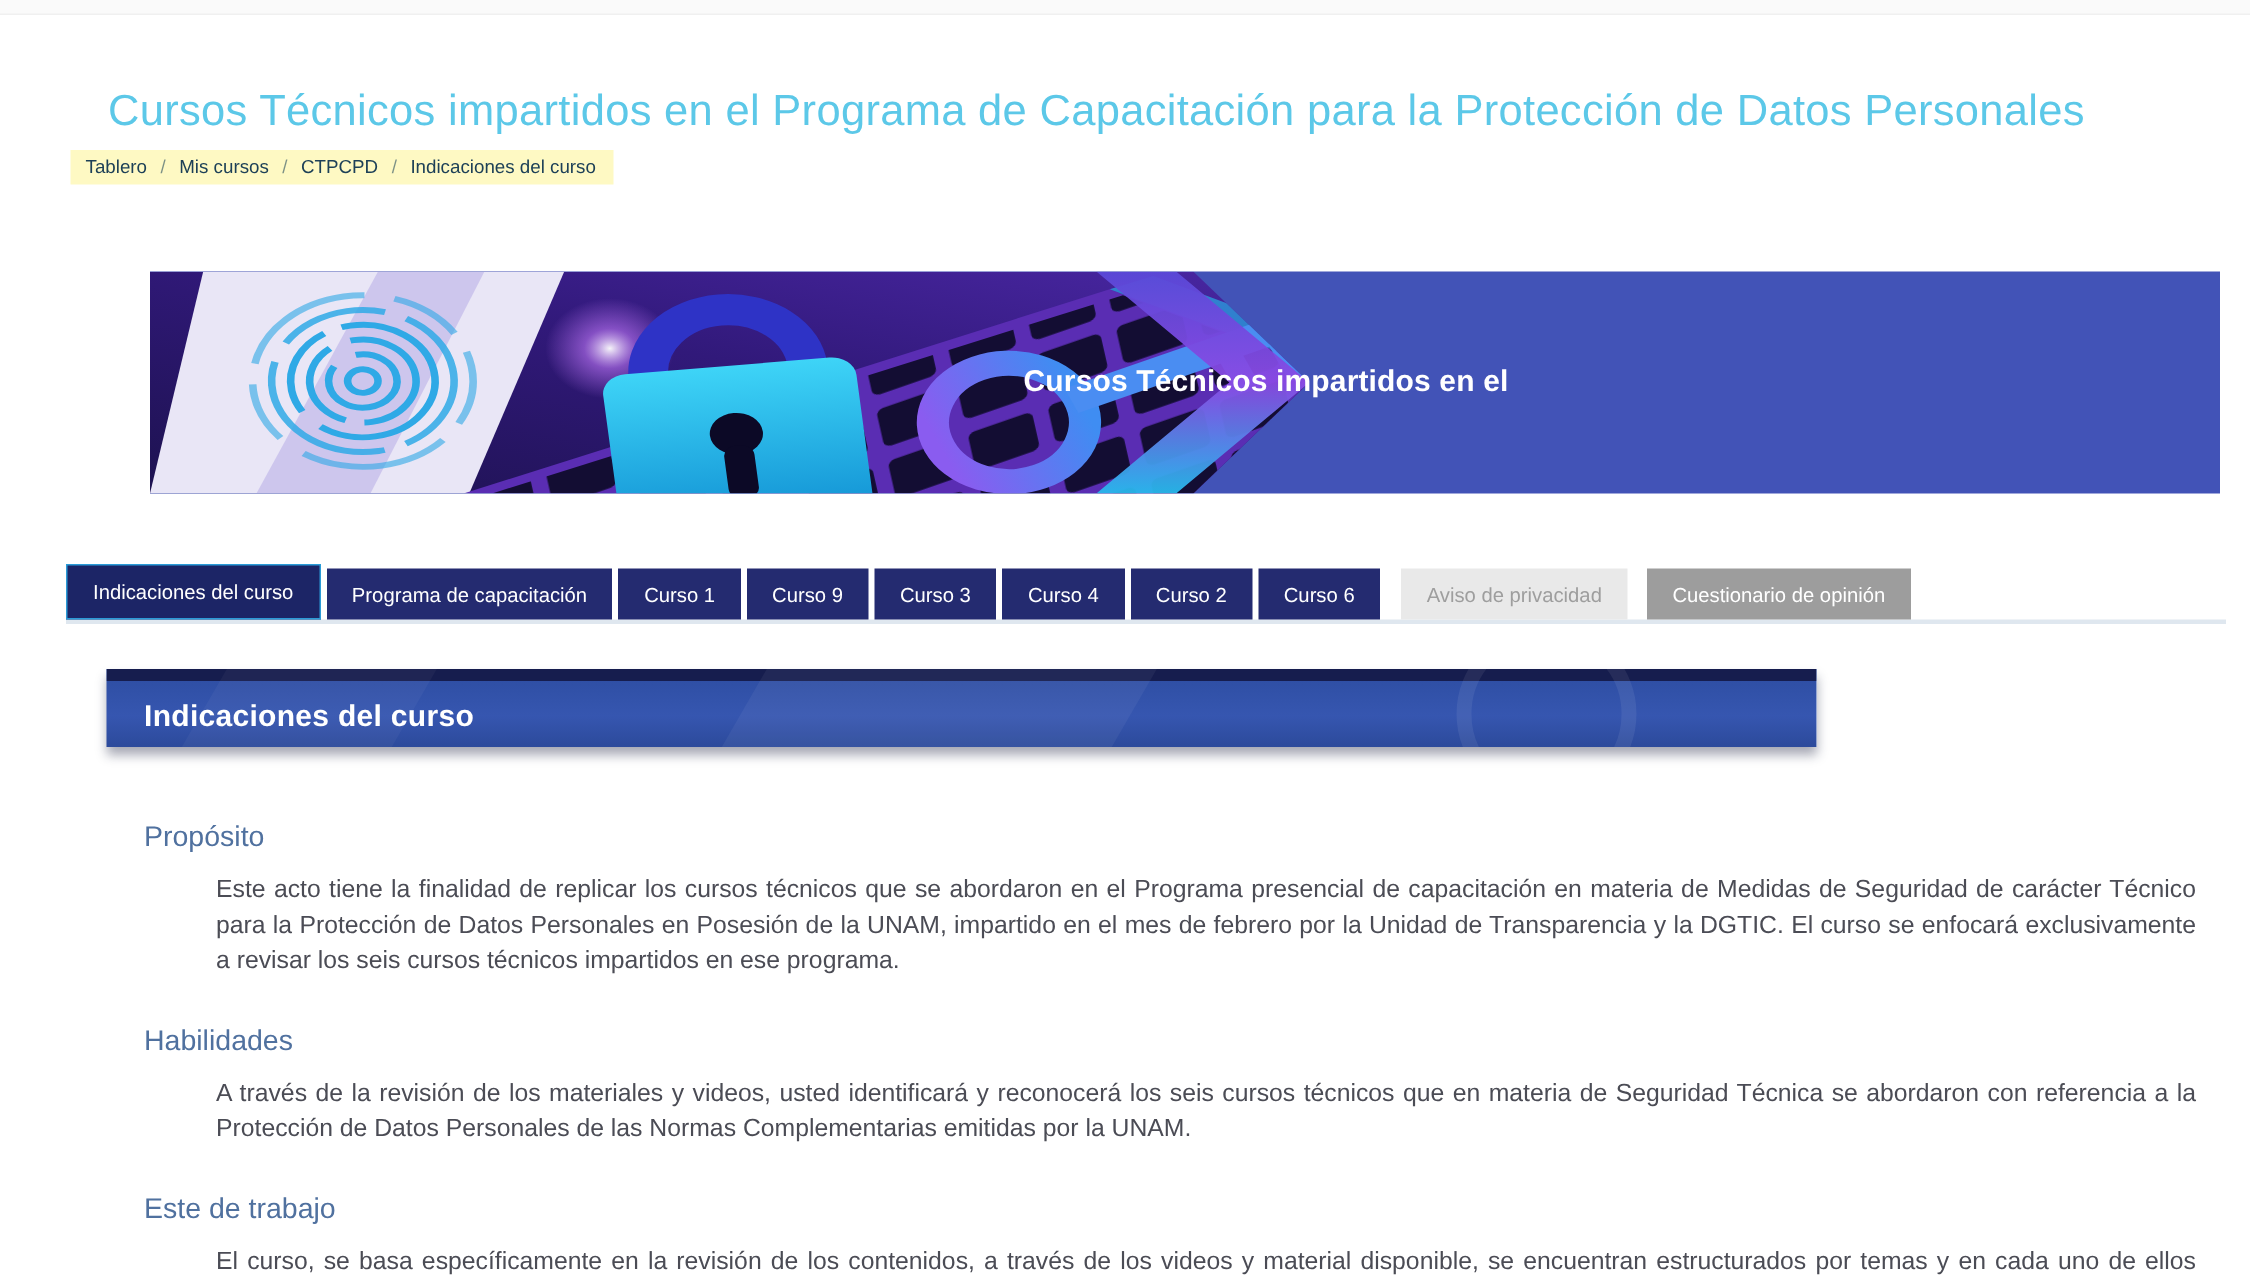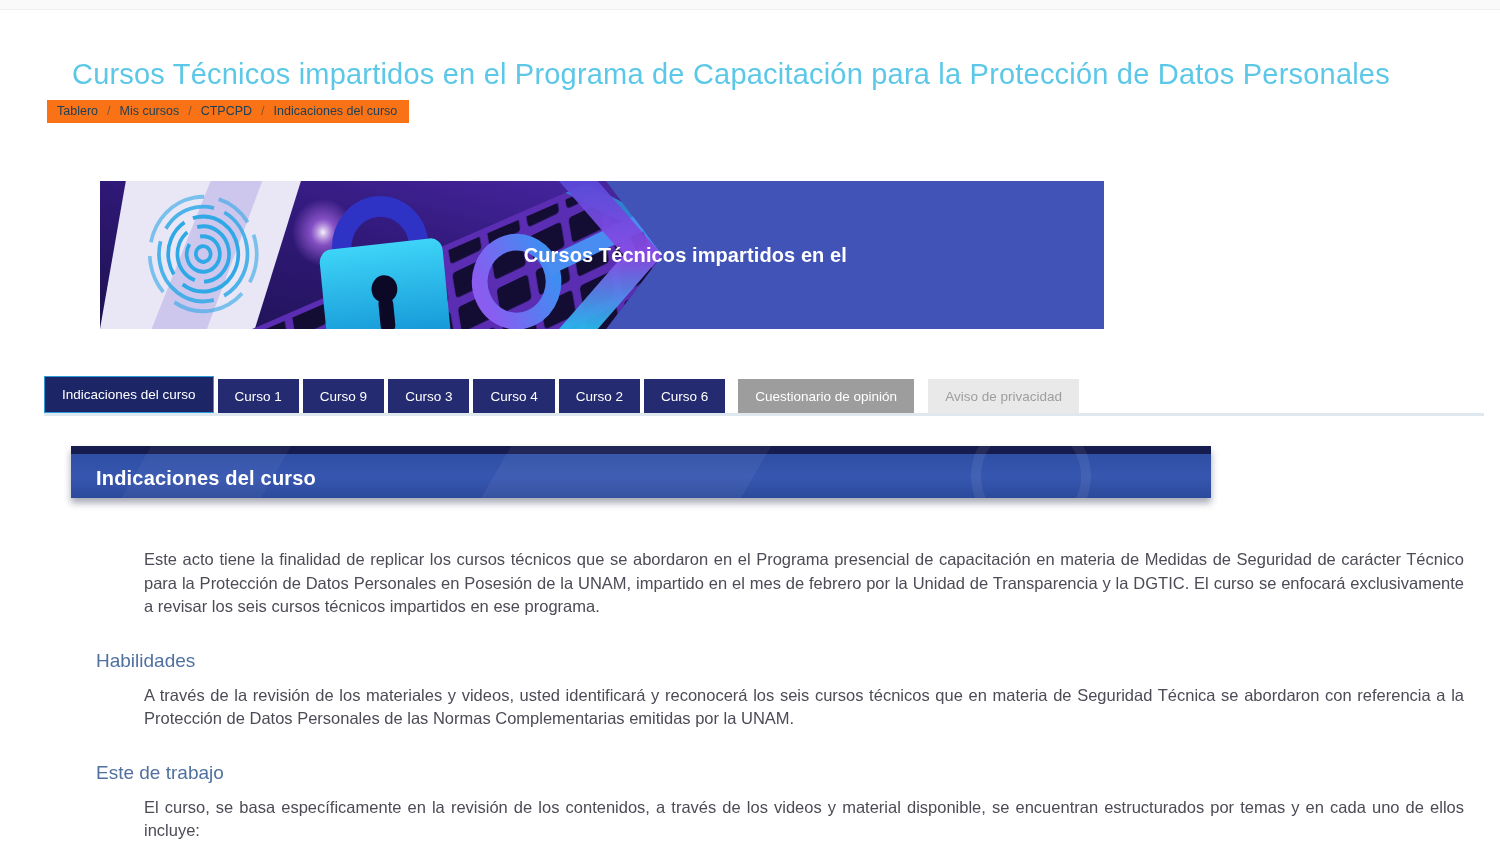--- a/index.html
+++ b/index.html
@@ -8,26 +8,26 @@
 
   
   .topbar { width:100%; height:10px; background:#fafafa; border-bottom:1px solid #f0f0f0; }
 
   
   .page-title { margin:48px 0 0 72px; font-size:29px; font-weight:400; letter-spacing:.2px;
                 color:#5cc8e8; }
 
   
   .breadcrumb { display:inline-flex; align-items:center; gap:9px; margin:9px 0 0 47px;
-                background:#f97316; padding:4px 12px 5px 10px; }
+                background:#fef9c3; padding:4px 12px 5px 10px; }
   .breadcrumb a { font-size:12.5px; color:#1d4057; text-decoration:none; cursor:pointer; }
   .breadcrumb .sep { font-size:12.5px; color:rgba(16,58,82,.55); }
 
   
-  .banner { position:relative; width:1004px; height:148px; margin:58px 0 0 100px;
+  .banner { position:relative; width:1380px; height:148px; margin:58px 0 0 100px;
             background:#4253b7; overflow:hidden; }
   .banner-art { position:absolute; left:0; top:0; bottom:0; width:56%;
                 clip-path:polygon(0 0, 90% 0, 100% 50%, 90% 100%, 0 100%); }
   .banner-art svg { width:100%; height:100%; display:block; }
   .banner-text { position:absolute; left:42.2%; top:50%; transform:translateY(-50%);
                  color:#ffffff; font-weight:700; font-size:20px; line-height:31px;
                  letter-spacing:.1px; white-space:nowrap; }
 
   
   .tabs-wrap { margin:47px 0 0 44px; width:1440px; border-bottom:3px solid #dfe7ef; }
@@ -141,40 +141,42 @@
     </svg>
   </div>
   <div class="banner-text">
     <div>Cursos Técnicos impartidos en el</div>
   </div>
 </div>
 
 <div class="tabs-wrap">
   <div class="tabs">
     <div class="tab active">Indicaciones del curso</div>
+    <div class="tab">Programa de capacitación</div>
     <div class="tab">Curso 1</div>
     <div class="tab">Curso 9</div>
     <div class="tab">Curso 3</div>
     <div class="tab">Curso 4</div>
     <div class="tab">Curso 2</div>
     <div class="tab">Curso 6</div>
+    <div class="tab muted">Aviso de privacidad</div>
     <div class="tab gray">Cuestionario de opinión</div>
-    <div class="tab muted">Aviso de privacidad</div>
   </div>
 </div>
 
 <div class="section-header">
   <div class="sh-mark2"></div>
   <div class="sh-mark3"></div>
   <div class="sh-mark1"></div>
   <h2>Indicaciones del curso</h2>
 </div>
 
 <div class="content">
   <div class="sec">
+    <h3>Propósito</h3>
     <p>Este acto tiene la finalidad de replicar los cursos técnicos que se abordaron en el Programa presencial de capacitación en materia de Medidas de Seguridad de carácter Técnico para la Protección de Datos Personales en Posesión de la UNAM, impartido en el mes de febrero por la Unidad de Transparencia y la DGTIC. El curso se enfocará exclusivamente a revisar los seis cursos técnicos impartidos en ese programa.</p>
   </div>
   <div class="sec">
     <h3>Habilidades</h3>
     <p>A través de la revisión de los materiales y videos, usted identificará y reconocerá los seis cursos técnicos que en materia de Seguridad Técnica se abordaron con referencia a la Protección de Datos Personales de las Normas Complementarias emitidas por la UNAM.</p>
   </div>
   <div class="sec">
     <h3>Este de trabajo</h3>
     <p>El curso, se basa específicamente en la revisión de los contenidos, a través de los videos y material disponible, se encuentran estructurados por temas y en cada uno de ellos incluye:</p>
   </div>

